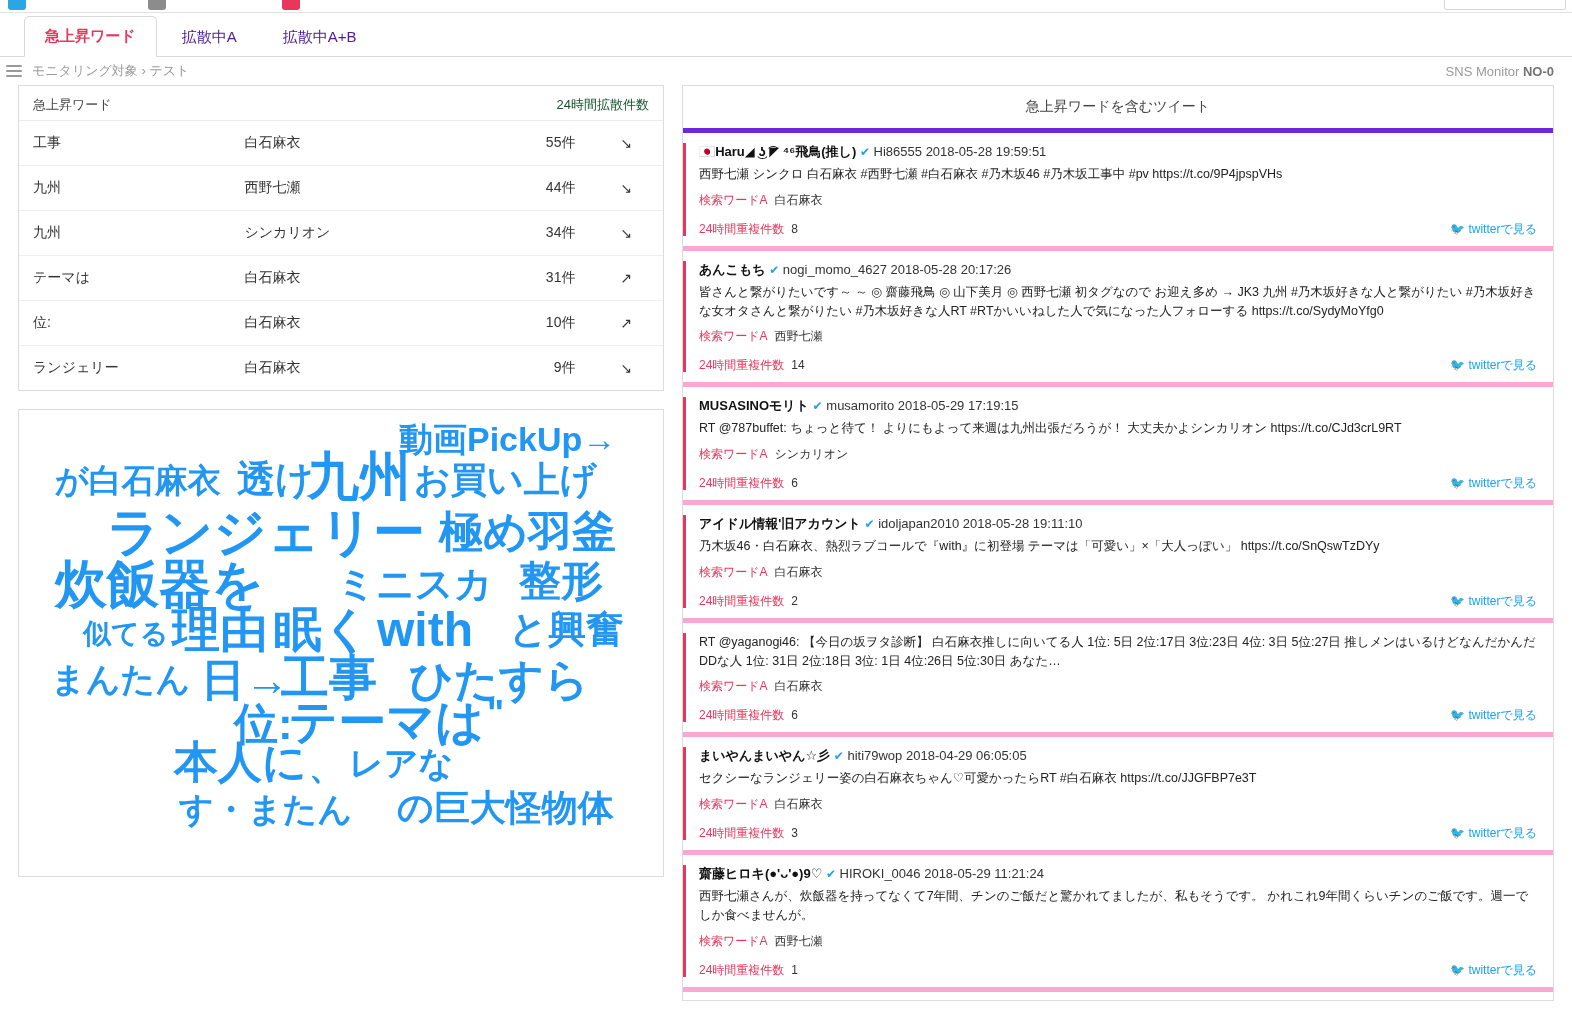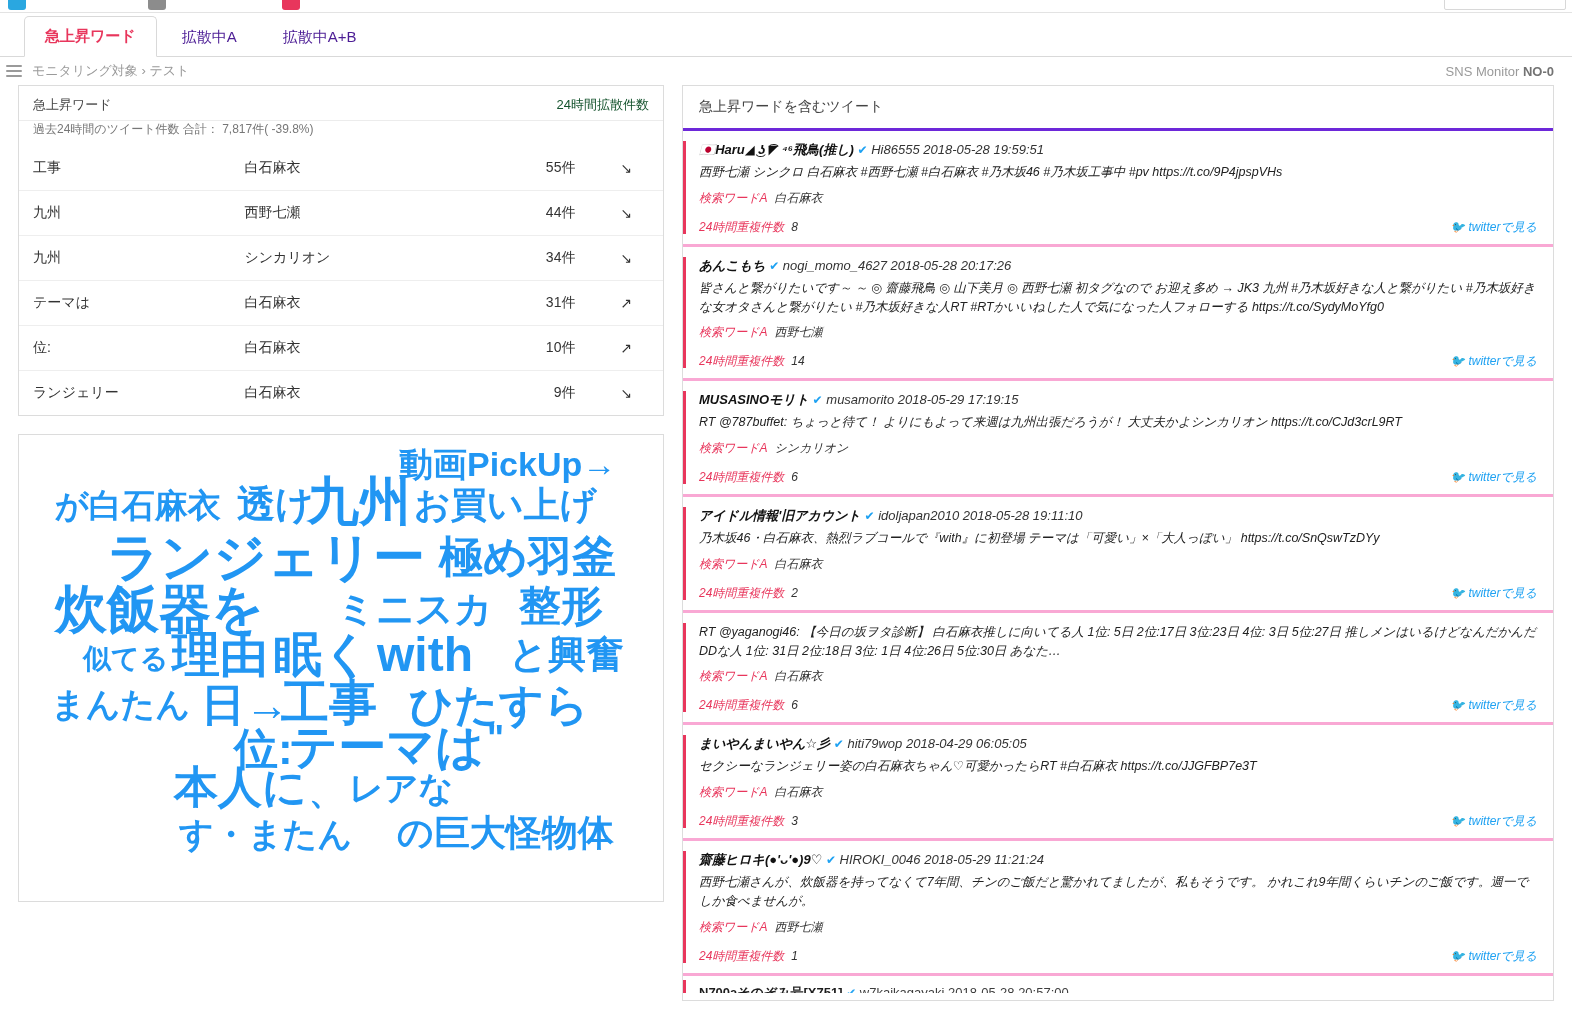--- a/index.html
+++ b/index.html
@@ -77,24 +77,24 @@
     position:relative;height:468px;overflow:hidden;margin-top:18px;
     padding:10px;box-sizing:border-box;
   }
   .cloud .w{
     position:absolute;color:#2196f3;white-space:nowrap;
     font-family:"Liberation Sans","DejaVu Sans",sans-serif;font-weight:bold;line-height:1;
   }
 
   
   .tw-head{
-    padding:12px 16px;font-size:14px;color:#444;border-bottom:3px solid #6d28d9;background:#fff;
+    padding:12px 16px;font-size:14px;color:#444;border-bottom:5px solid #6d28d9;background:#fff;text-align:center;
   }
   .tw-scroll{height:862px;overflow:hidden;position:relative;}
-  .tweet{border-bottom:3px solid #f9a8d4;padding:10px 16px 8px 16px;position:relative;font-style:italic;}
+  .tweet{border-bottom:5px solid #f9a8d4;padding:10px 16px 8px 16px;position:relative;}
   .tweet:before{
     content:"";position:absolute;left:0;top:10px;bottom:10px;width:3px;background:#e8365c;
   }
   .tw-user{font-size:13px;color:#111;margin-bottom:4px;}
   .tw-user .uname{font-weight:bold;}
   .tw-user .verified{color:#1da1f2;font-size:12px;}
   .tw-user .handle,.tw-user .time{color:#333;font-weight:normal;}
   .tw-body{font-size:12.5px;line-height:1.5;color:#222;margin-bottom:8px;}
   .tw-meta{font-size:12px;}
   .tw-meta .lbl{color:#e8365c;margin-right:7px;}
@@ -139,21 +139,20 @@
 
 <div class="main">
 
   <div class="col-left">
 
     <div class="panel">
       <div class="wl-head">
         <span class="t1">急上昇ワード</span>
         <span class="t2">24時間拡散件数</span>
       </div>
-      <div class="wl-sub">過去24時間のツイート件数 合計： 7,817件( -39.8%)</div>
       <table class="wl">
         <tbody>
           <tr>
             <td class="c-word">工事</td>
             <td class="c-name">白石麻衣</td>
             <td class="c-count">55件</td>
             <td class="c-arrow arr-down">↘</td>
           </tr>
           <tr>
             <td class="c-word">九州</td>

